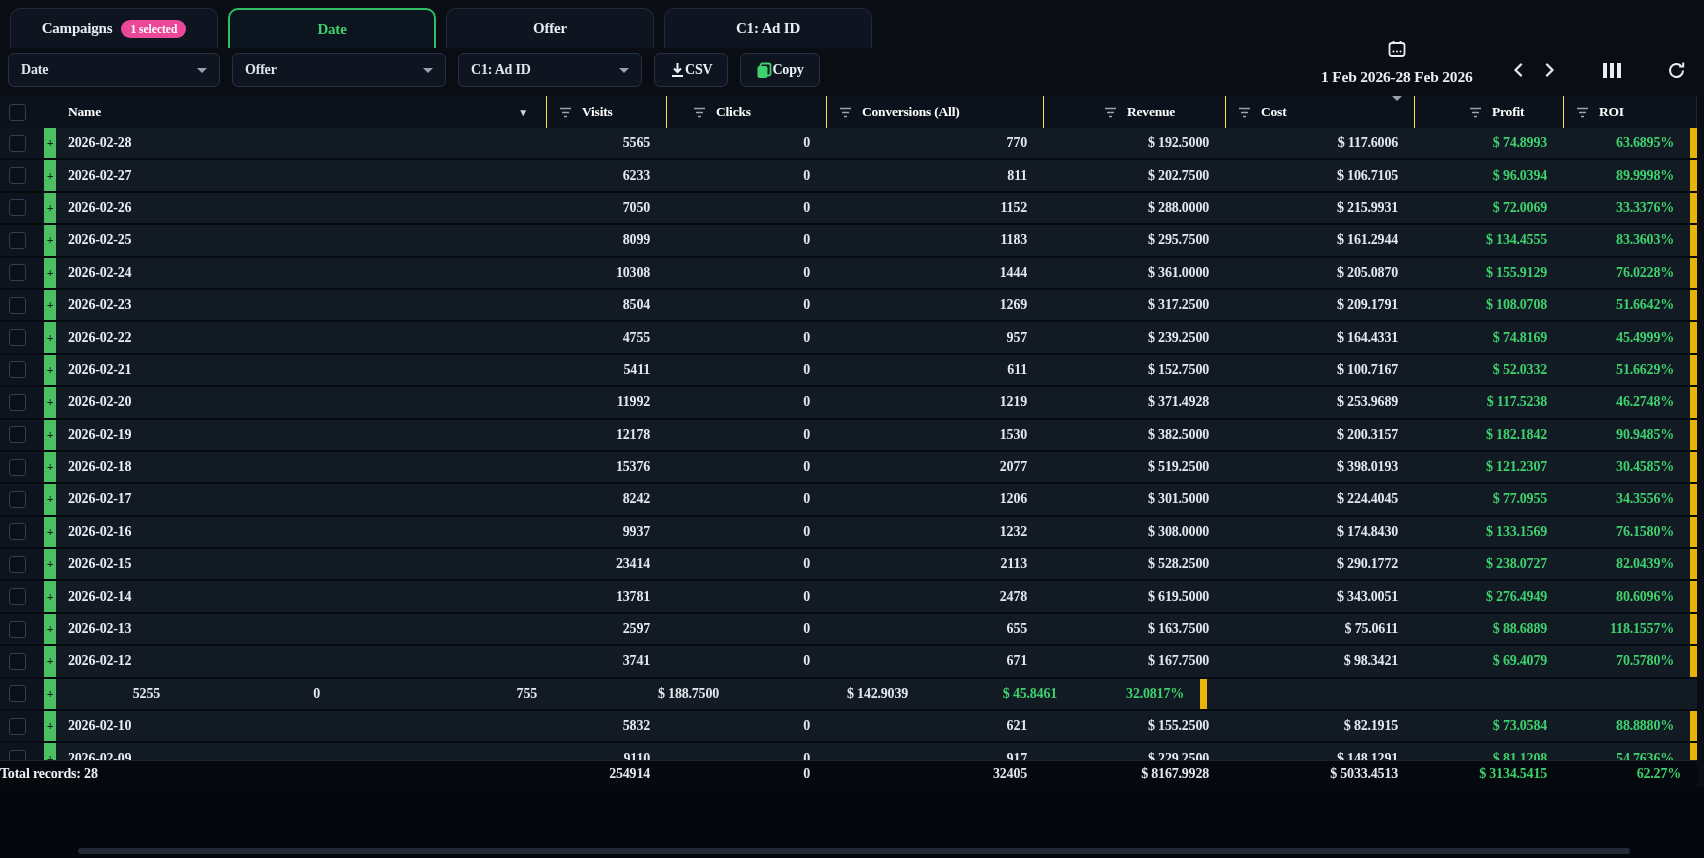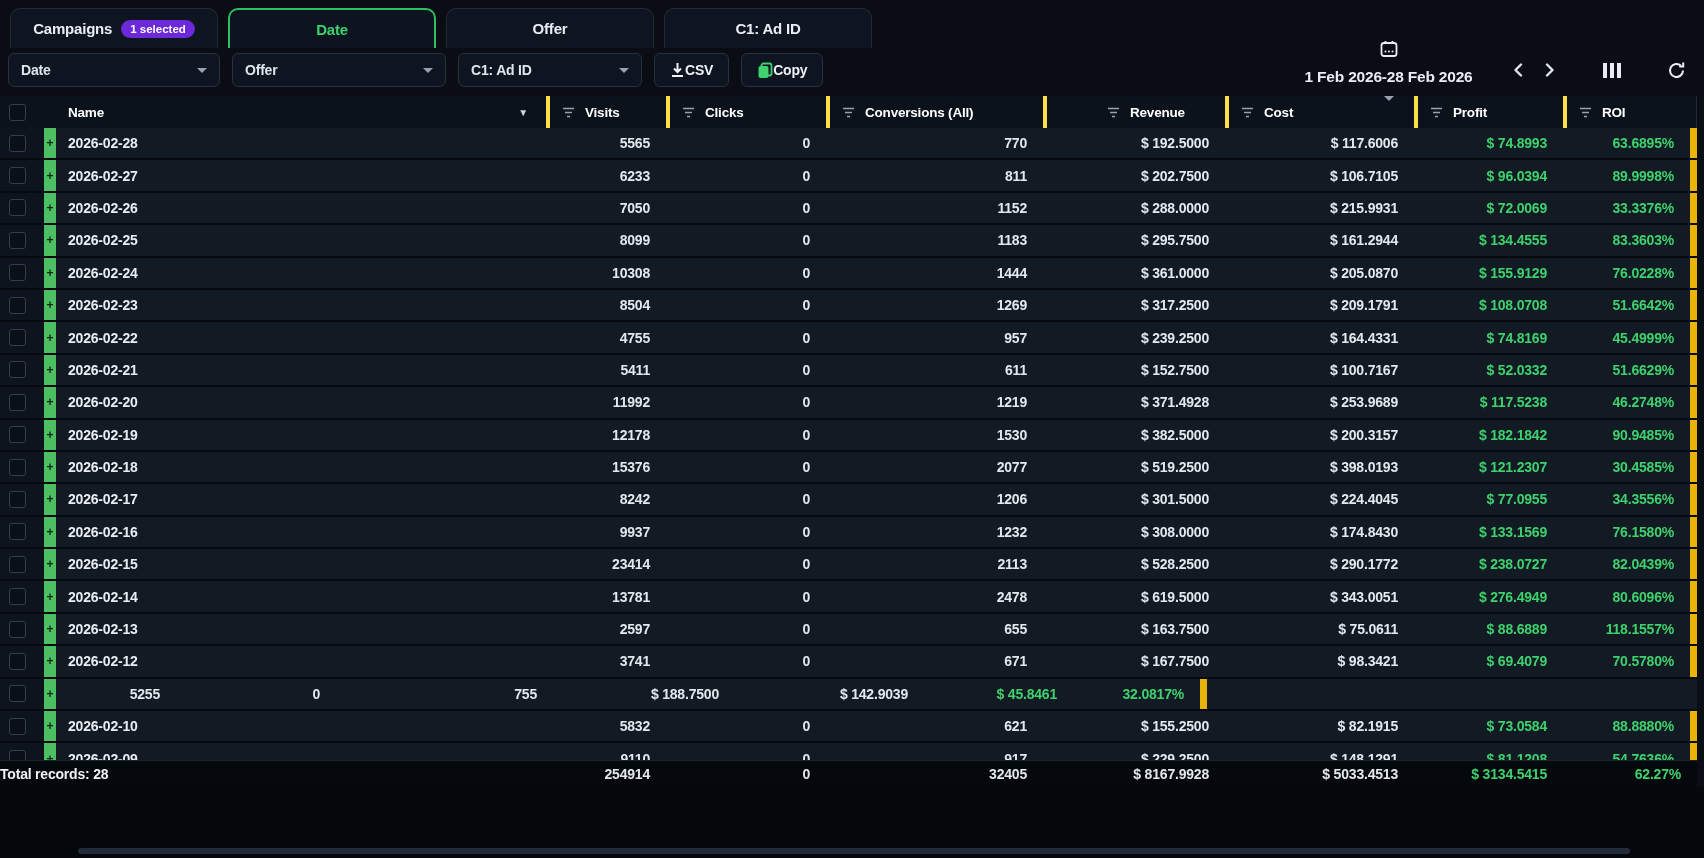--- a/index.html
+++ b/index.html
@@ -3,32 +3,32 @@
 <meta charset="utf-8">
 <style>
   * { box-sizing: border-box; margin: 0; padding: 0; }
   html,body { width:1704px; height:858px; overflow:hidden; }
   body {
     background:#0a0e14;
     font-family:"Liberation Sans","DejaVu Sans",sans-serif;
     color:#e9edf3;
     letter-spacing:-0.2px;
   }
-  .app { width:1704px; height:601px; position:relative; }
+  .app { width:1704px; height:601px; position:relative;font-family:Liberation Serif, serif; }
 
   
   .tabs { display:flex; gap:10px; padding:8px 0 0 10px; height:48px; }
   .tab {
     width:208px; height:40px; display:flex; align-items:center; justify-content:center; gap:9px;
     background:#0e1520; border:1px solid #202a38; border-bottom:none;
     border-radius:10px 10px 0 0; font-weight:700; font-size:15px; color:#e9edf3; cursor:pointer;
   }
   .tab.active { border:2px solid #2fbf63; border-bottom:none; color:#3ed16d; background:#0c141f; }
   .badge {
-    background:#6d28d9; color:#fff; font-size:11.5px; font-weight:700;
+    background:#ec4899; color:#fff; font-size:11.5px; font-weight:700;
     padding:3px 9px; border-radius:10px; letter-spacing:0;
   }
 
   
   .toolbar { display:flex; align-items:center; height:44px; padding:5px 14px 5px 8px; gap:12px; }
   .select {
     height:34px; background:#0e1520; border:1px solid #273140; border-radius:6px;
     display:flex; align-items:center; justify-content:space-between; padding:0 12px;
     font-size:14px; font-weight:700; color:#dfe5ec; cursor:pointer;
   }
@@ -42,37 +42,37 @@
   .spacer { flex:1; }
   .daterange { display:flex; align-items:center; gap:10px; font-size:15.5px; font-weight:700; cursor:pointer;flex-direction:column; }
   .nav-chevrons { display:flex; align-items:center; gap:22px; margin-left:28px; }
   .icon-btn { background:none; border:none; display:flex; align-items:center; cursor:pointer; }
   .columns-icon { display:flex; gap:2.5px; margin-left:36px; }
   .columns-icon i { display:block; width:4.5px; height:15px; background:#e9edf3; }
   .refresh-wrap { margin-left:34px; margin-right:4px; }
 
   
   .thead { display:flex; height:32px; margin-top:4px; background:#0c121b; width:1697px; }
-  .hcell { display:flex; align-items:center; font-size:13.5px; font-weight:700; color:#fff; border-left:4px solid #fde047; cursor:pointer; }
+  .hcell { display:flex; align-items:center; font-size:13.5px; font-weight:700; color:#fff; border-left:1px solid #fde047; cursor:pointer; }
   .hcell .flt { margin-left:12px; }
   .hcell .lbl { margin-left:10px; }
   .h-check,.h-exp { border-left:none; }
   .h-name { border-left:none; padding-left:12px; justify-content:space-between; }
   .sort-ind { margin-right:18px; font-size:10px; color:#cdd4dd; }
   .h-roi { border-right:1px solid #1e2735; }
 
   .c-check { width:44px; display:flex; align-items:center; justify-content:flex-start; padding-left:9px; }
   .c-exp   { width:12px; }
   .c-name  { width:490px;gap:21px; }
   .c-visits{ width:120px; }
-  .c-clicks{ width:160px; }
+  .c-clicks{ width:160px;padding-left:14px; }
   .c-conv  { width:217px; }
   .c-rev   { width:182px;padding-left:48px; }
   .c-cost  { width:189px; }
-  .c-profit{ width:149px; }
+  .c-profit{ width:149px;padding-left:42px; }
   .c-roi   { width:134px; }
 
   .checkbox { width:17px; height:17px; border:1.5px solid #333e52; border-radius:3px; background:#0b1018; display:inline-block; cursor:pointer; }
 
   #rows { width:1697px; height:632px; overflow:hidden; background:#0a0e14; }
   .trow { display:flex; height:32.4px; background:#121a24; border-bottom:2px solid #070b10; }
   .trow .c-check { background:#0e141e; }
   .trow .c-exp { background:#4cbf63; display:flex; align-items:center; justify-content:center; cursor:pointer; }
   .plus { color:#0c2715; font-size:12px; font-weight:700; line-height:1; }
   .cell { display:flex; align-items:center; }

